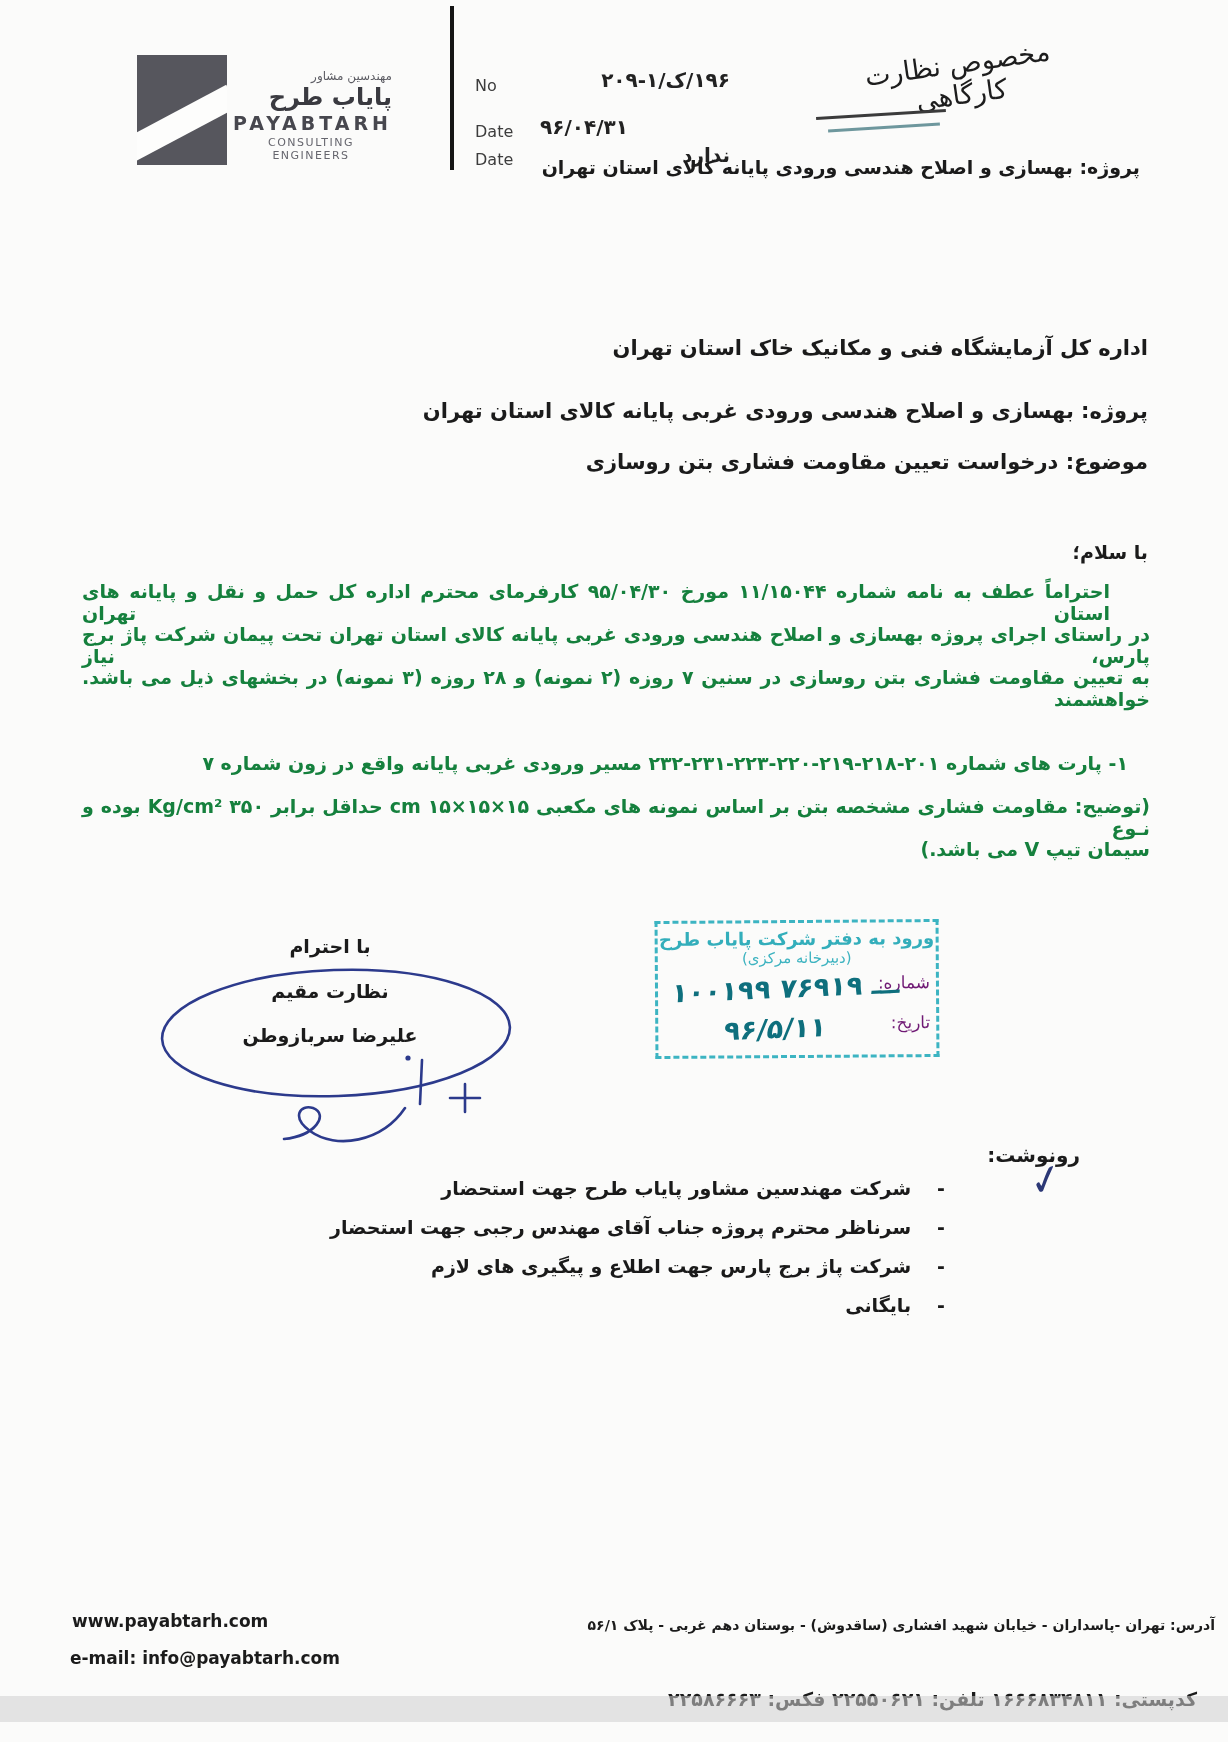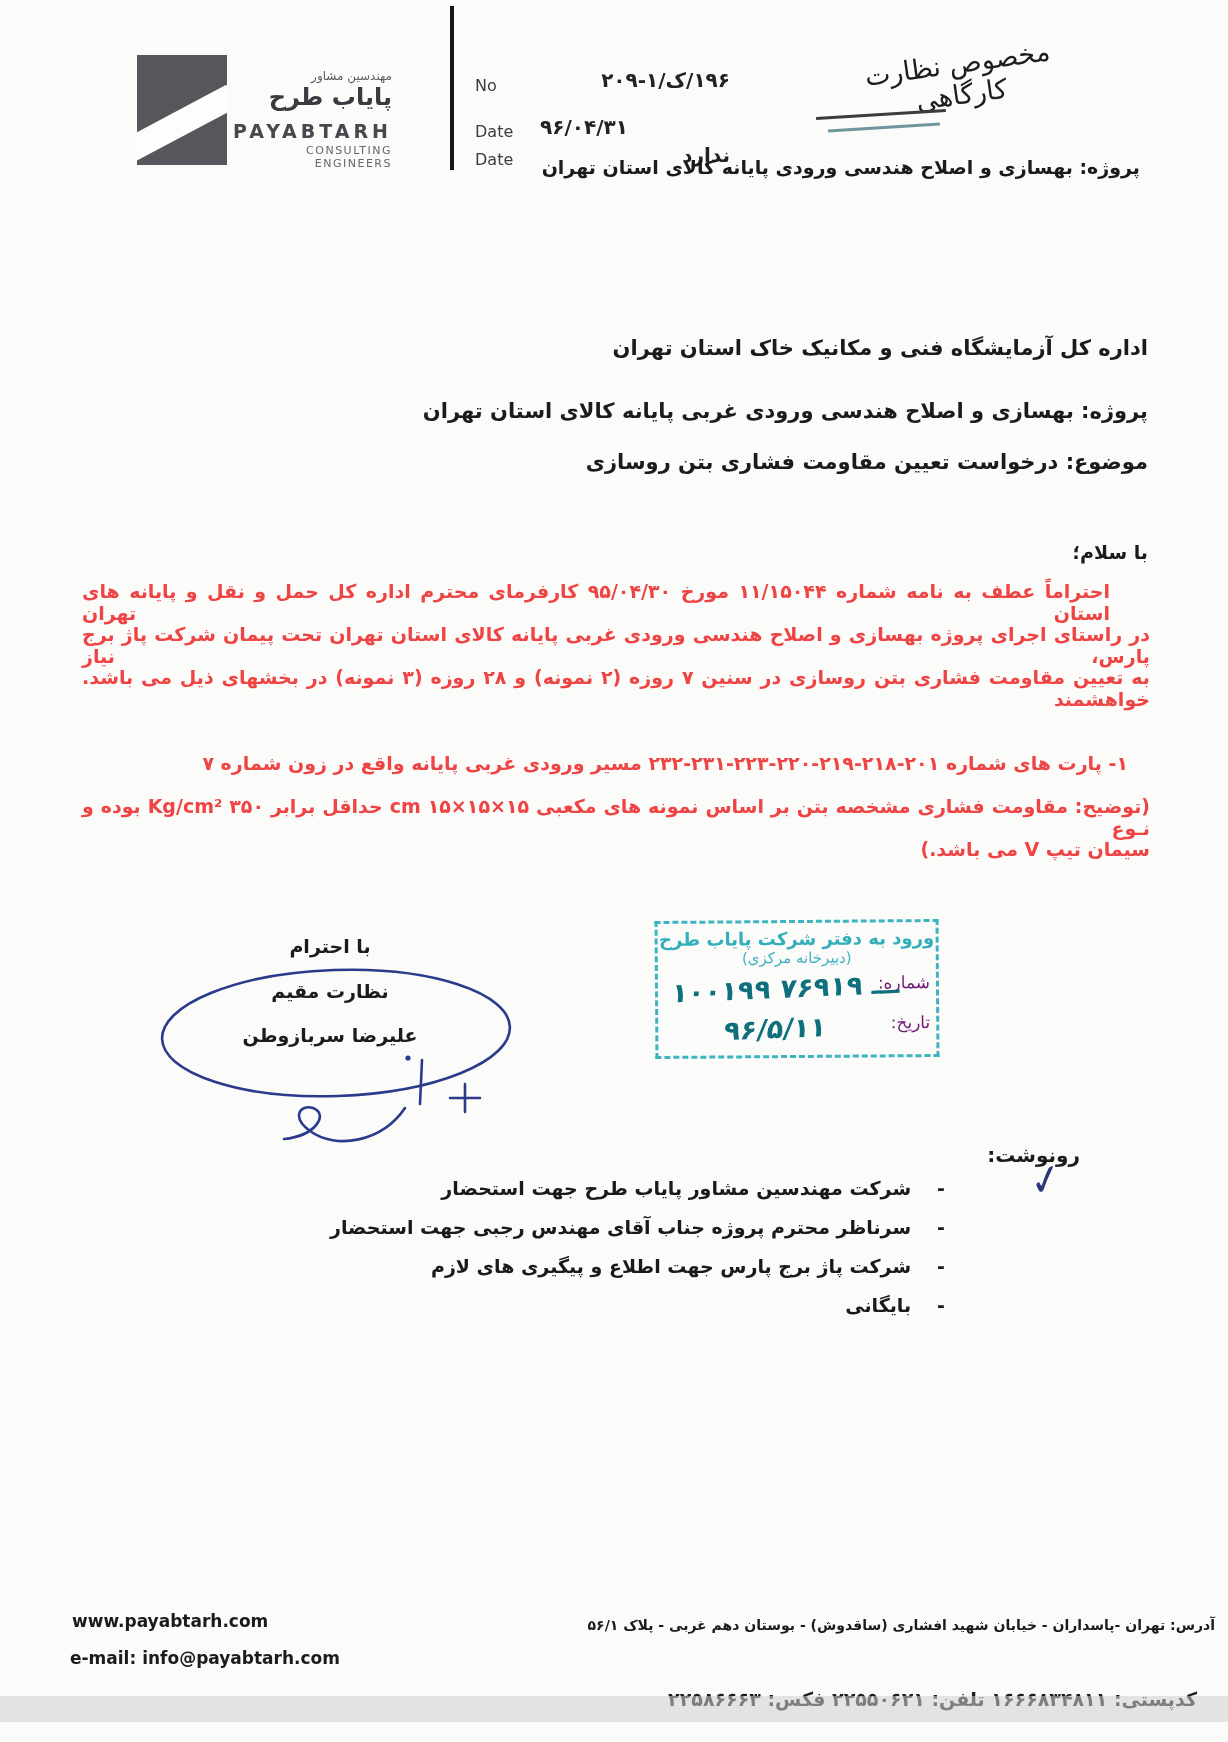--- a/index.html
+++ b/index.html
@@ -10,35 +10,35 @@
   }
   .fa { direction:rtl; unicode-bidi:plaintext; }
   .abs { position:absolute; }
 
   
   .logo-square { left:137px; top:55px; width:90px; height:110px; background:#56565d; overflow:hidden; }
   .logo-stripe { position:absolute; left:-16px; top:56px; width:118px; height:25px; background:#fdfdfc; transform:rotate(-28deg); }
   .logo-text { left:230px; top:70px; width:162px; text-align:right; line-height:1.15; }
   .logo-tagline { font-size:12px; color:#5c5c63; direction:rtl; }
   .logo-name-fa { font-size:24px; font-weight:bold; color:#3a3a40; direction:rtl; }
-  .logo-name-en { font-size:19px; font-weight:bold; letter-spacing:4px; color:#47474e; margin-top:10px; }
-  .logo-sub-en { font-size:11px; letter-spacing:1.5px; color:#66666e; margin-top:2px; }
+  .logo-name-en { font-size:19px; font-weight:bold; letter-spacing:4px; color:#47474e; margin-top:2px; }
+  .logo-sub-en { font-size:11px; letter-spacing:1.5px; color:#66666e; margin-top:2px;text-align:center; }
   .head-divider { left:450px; top:6px; width:4px; height:164px; background:#151515; }
   .meta-label { left:475px; width:60px; font-size:16px; color:#3d3d3d; }
   .meta-value { left:540px; width:190px; font-size:20px; font-weight:bold; color:#222; }
   .hw-note { left:822px; top:48px; width:275px; font-size:27px; color:#1d1d1d;
              transform:rotate(-8deg); direction:rtl; text-align:center; letter-spacing:1px; }
   .hw-line1 { left:816px; top:113px; width:130px; height:3px; background:#3b3b3b; transform:rotate(-3.5deg); }
   .hw-line2 { left:828px; top:126px; width:112px; height:3px; background:#55858c; opacity:.85; transform:rotate(-3.5deg); }
   .head-project { right:88px; top:156px; font-size:19px; font-weight:bold; direction:rtl; }
 
   
   .h-line { right:80px; font-size:21px; font-weight:bold; direction:rtl; }
   .salutation { right:80px; top:541px; font-size:19px; font-weight:bold; direction:rtl; }
-  .line { left:82px; right:78px; font-size:19px; font-weight:bold; color:#ef4444; direction:rtl; }
+  .line { left:82px; right:78px; font-size:19px; font-weight:bold; color:#15803d; direction:rtl; }
   .just { text-align:justify; text-align-last:justify; }
   .rt { text-align:right; }
   .ind { padding-right:40px; }
   .ind2 { padding-right:22px; }
 
   
   .sig-text { left:180px; width:300px; text-align:center; font-size:19px; font-weight:bold; direction:rtl; z-index:2; }
   .sig-svg { left:150px; top:958px; z-index:1; }
 
   

